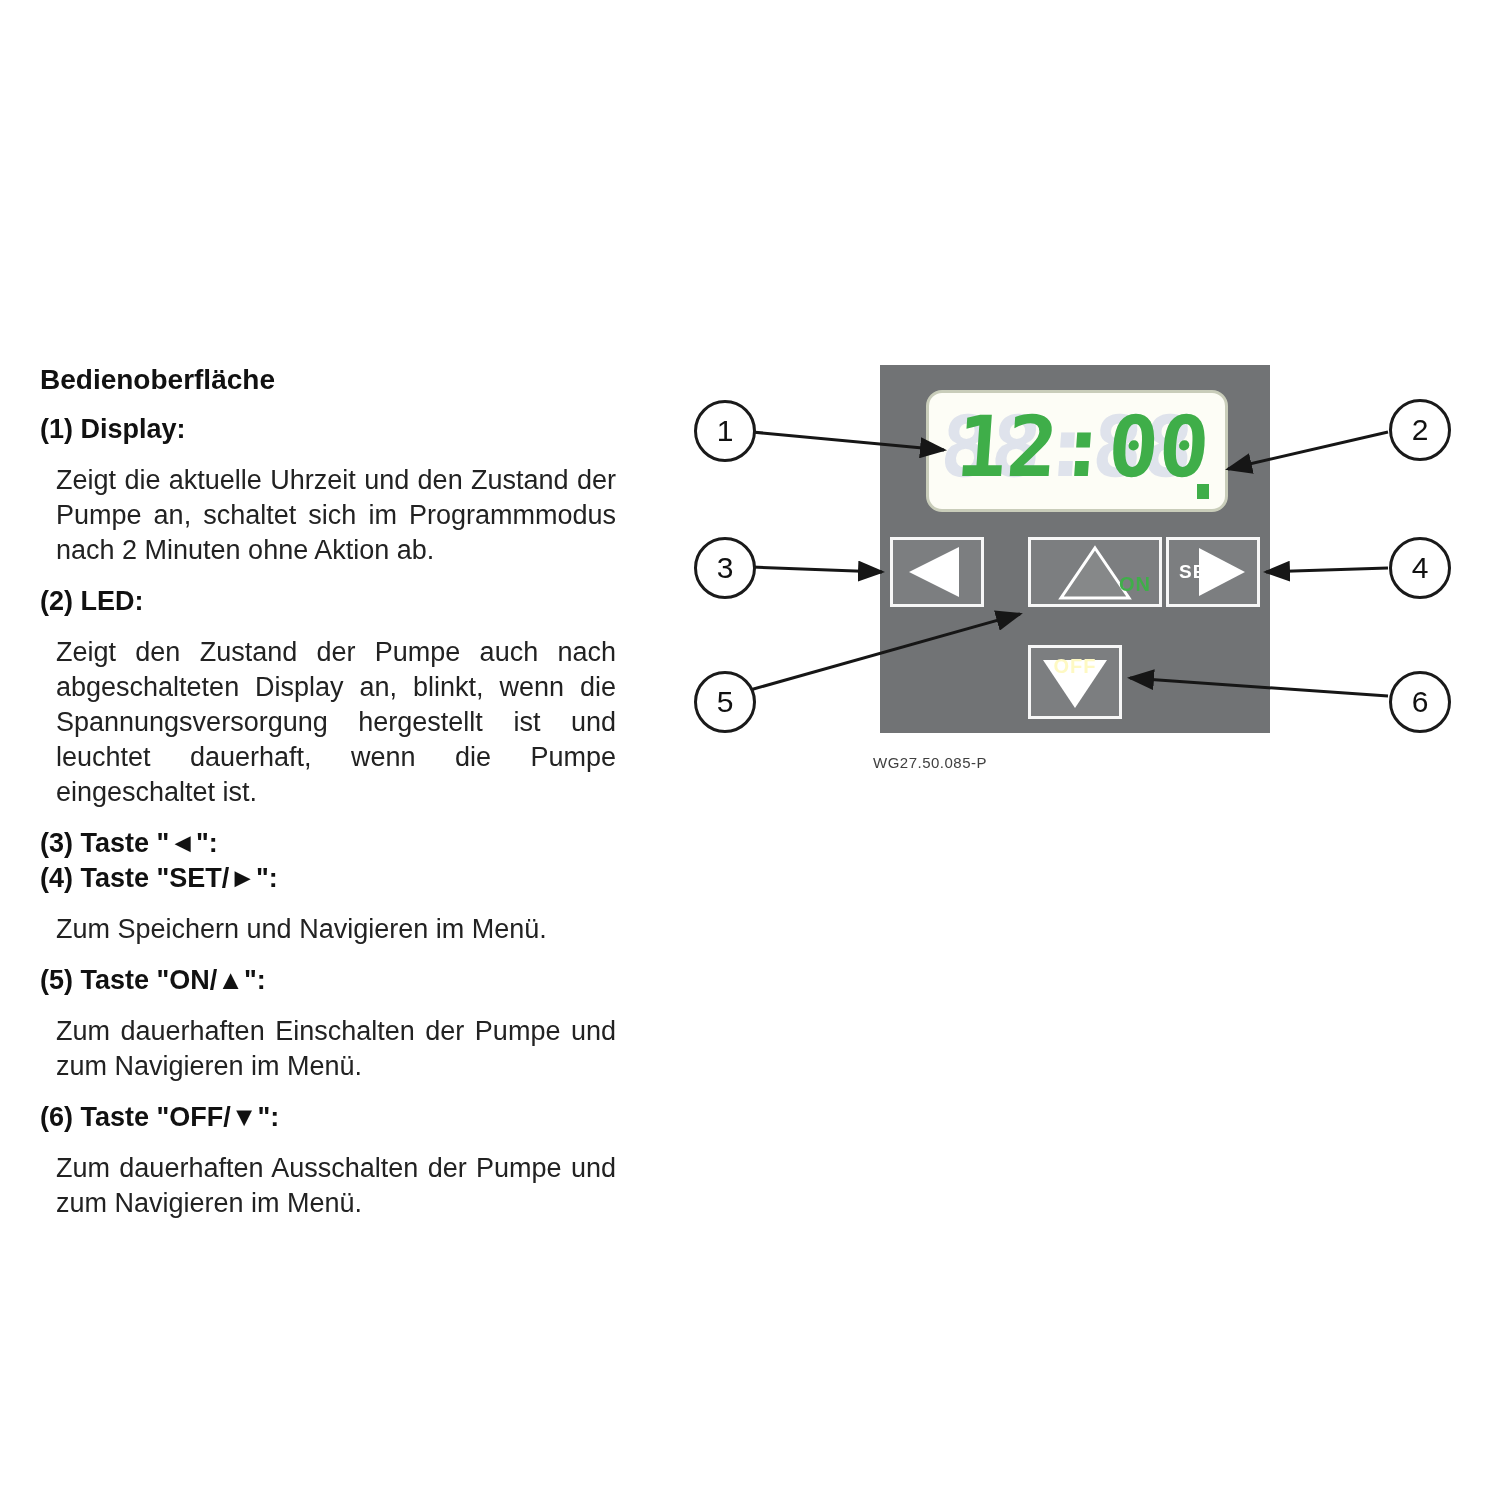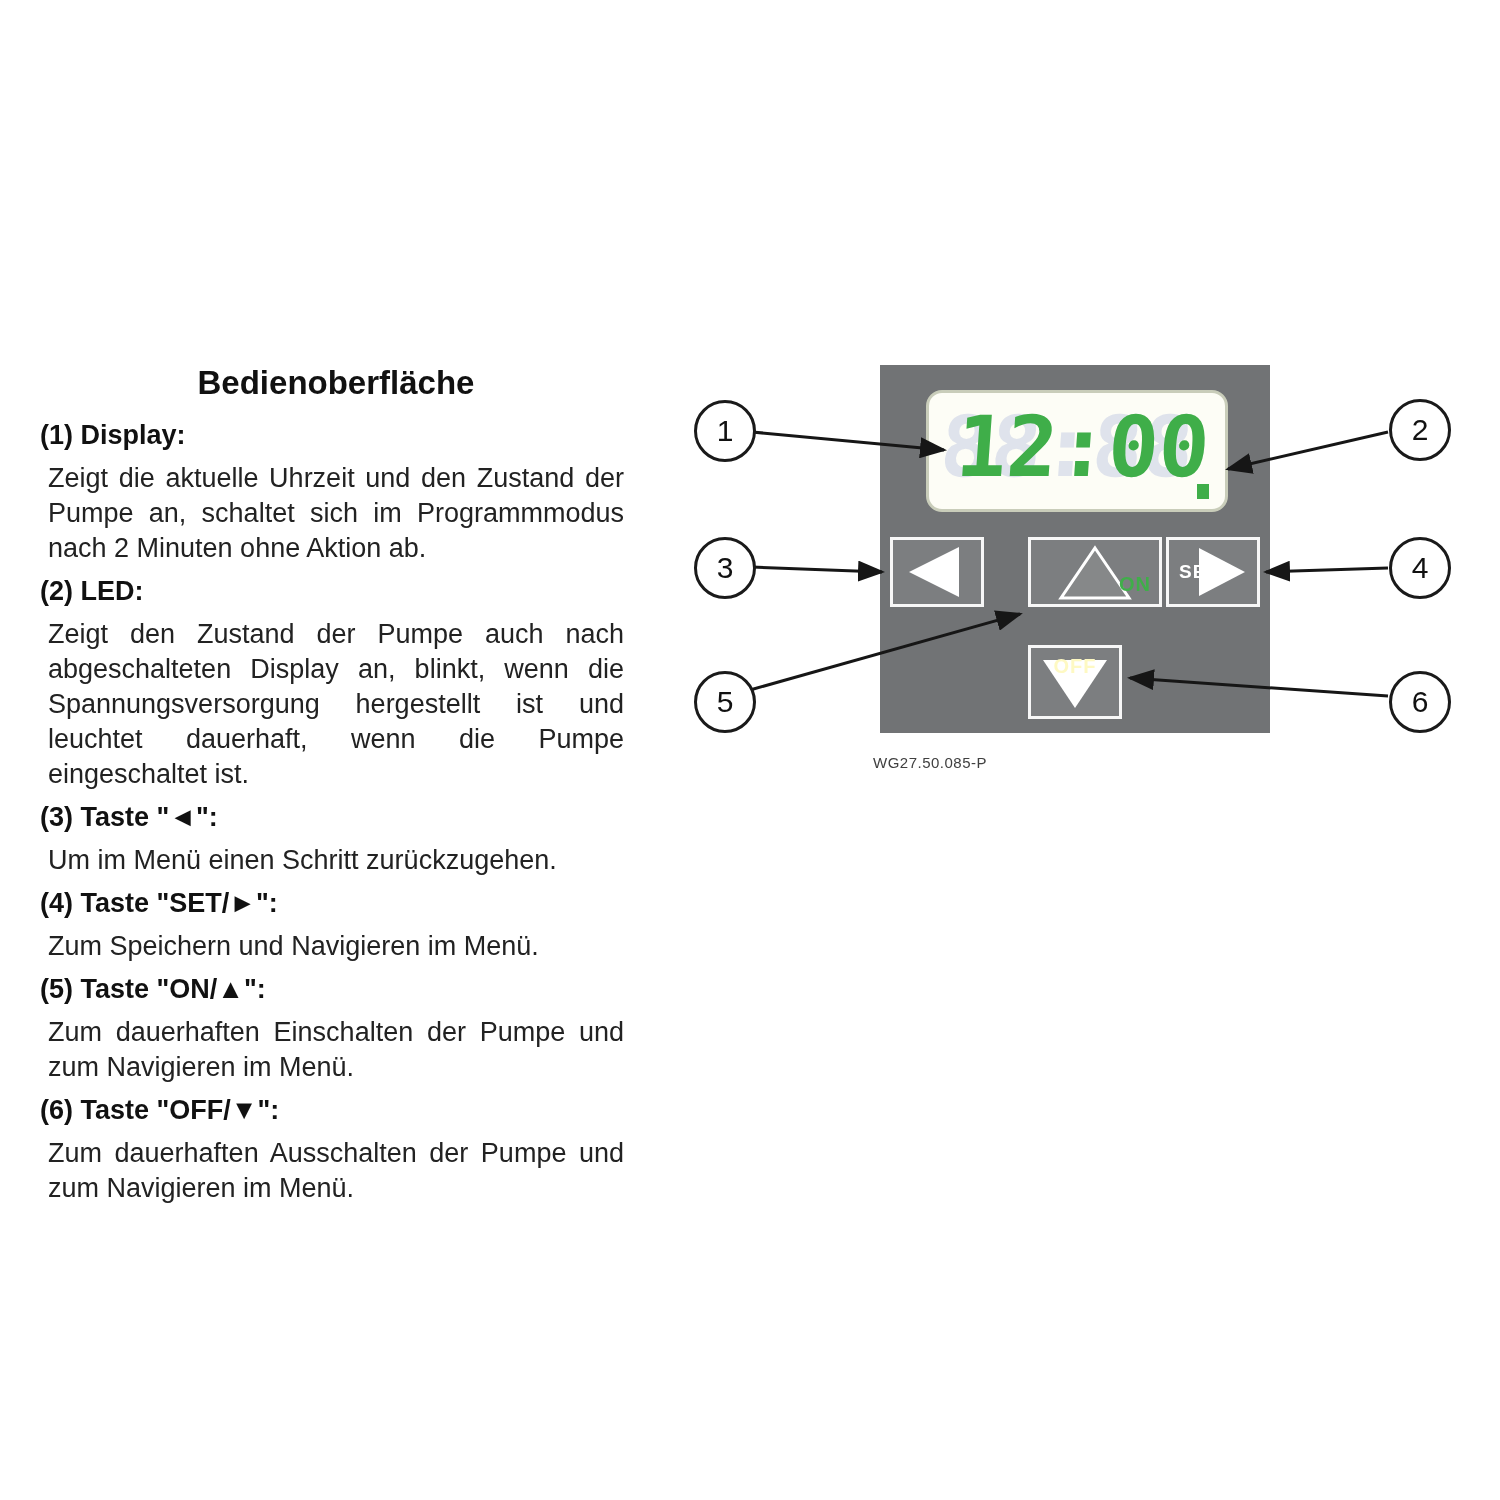--- a/index.html
+++ b/index.html
@@ -2,23 +2,23 @@
 <html><head>
 <meta charset="utf-8">
 <style>
   html,body{margin:0;padding:0;background:#ffffff;}
   .page{
     position:relative;width:1500px;height:1500px;background:#ffffff;
     font-family:"Liberation Sans", sans-serif;color:#1a1a1a;overflow:hidden;
   }
   
   .text-col{position:absolute;left:40px;top:364px;width:592px;}
-  .doc-title{font-size:33px;font-weight:bold;margin:0 0 16px 0;color:#111;text-align:center;}
+  .doc-title{font-size:28px;font-weight:bold;margin:0 0 16px 0;color:#111;}
   .item-head{font-size:27px;font-weight:bold;margin:0;line-height:35px;color:#111;}
-  .item-body{font-size:27px;margin:8px;line-height:35px;text-align:justify;color:#222;}
+  .item-body{font-size:27px;margin:16px;line-height:35px;text-align:justify;color:#222;}
 
   
   .panel{position:absolute;left:880px;top:365px;width:390px;height:368px;background:#717375;}
   .display{
     position:absolute;left:46px;top:25px;width:296px;height:116px;
     background:#fdfdf6;border:3px solid #c9cdba;border-radius:16px;overflow:hidden;
   }
   .seg{
     position:absolute;width:100%;text-align:center;top:50%;
     font-family:"DejaVu Sans Mono", monospace;font-weight:bold;font-size:84px;
@@ -71,21 +71,20 @@
     <div>
       <p class="item-head">(1) Display:</p>
       <p class="item-body">Zeigt die aktuelle Uhrzeit und den Zustand der Pumpe an, schaltet sich im Programmmodus nach 2 Minuten ohne Aktion ab.</p>
     </div>
     <div>
       <p class="item-head">(2) LED:</p>
       <p class="item-body">Zeigt den Zustand der Pumpe auch nach abgeschalteten Display an, blinkt, wenn die Spannungsversorgung hergestellt ist und leuchtet dauerhaft, wenn die Pumpe eingeschaltet ist.</p>
     </div>
     <div>
       <p class="item-head">(3) Taste "◄":</p>
-      <p class="item-body">Um im Menü einen Schritt zurückzugehen.</p>
     </div>
     <div>
       <p class="item-head">(4) Taste "SET/►":</p>
       <p class="item-body">Zum Speichern und Navigieren im Menü.</p>
     </div>
     <div>
       <p class="item-head">(5) Taste "ON/▲":</p>
       <p class="item-body">Zum dauerhaften Einschalten der Pumpe und zum Navigieren im Menü.</p>
     </div>
     <div>

